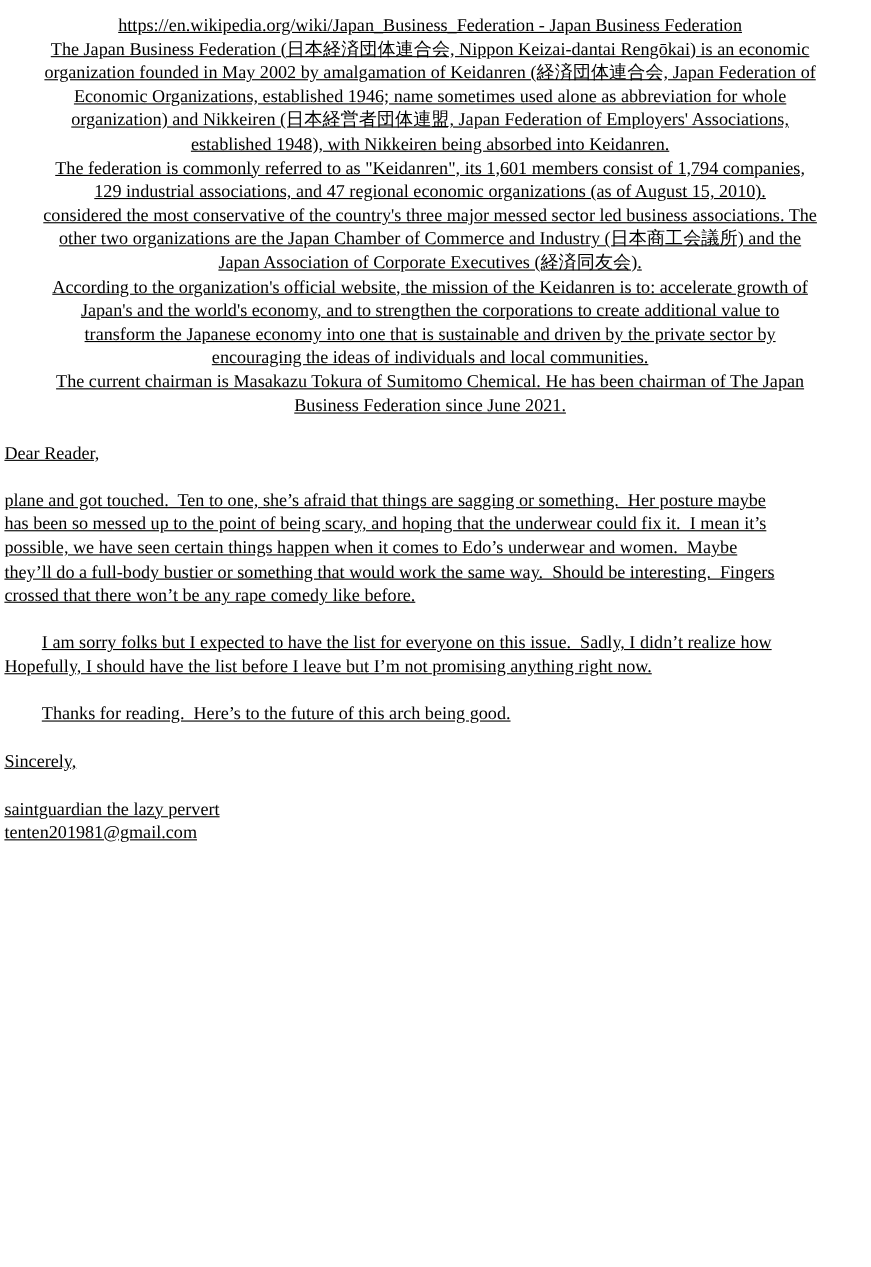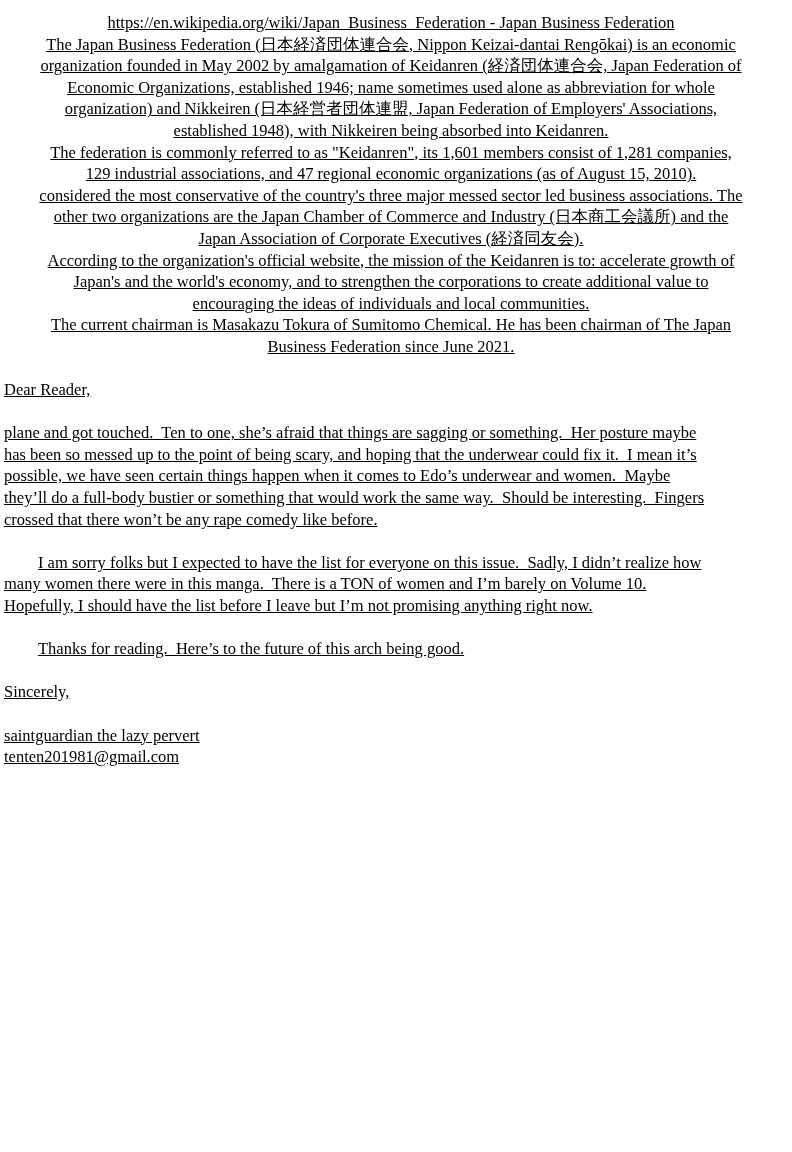--- a/index.html
+++ b/index.html
@@ -39,27 +39,28 @@
 
 <div class="page">
 
   <div class="center">
     <div class="line">https://en.wikipedia.org/wiki/Japan_Business_Federation - Japan Business Federation</div>
     <div class="line">The Japan Business Federation (日本経済団体連合会, Nippon Keizai-dantai Rengōkai) is an economic</div>
     <div class="line">organization founded in May 2002 by amalgamation of Keidanren (経済団体連合会, Japan Federation of</div>
     <div class="line">Economic Organizations, established 1946; name sometimes used alone as abbreviation for whole</div>
     <div class="line">organization) and Nikkeiren (日本経営者団体連盟, Japan Federation of Employers' Associations,</div>
     <div class="line">established 1948), with Nikkeiren being absorbed into Keidanren.</div>
-    <div class="line">The federation is commonly referred to as "Keidanren", its 1,601 members consist of 1,281 companies,</div>
+    <div class="line">The federation is commonly referred to as "Keidanren", its 1,601 members consist of 1,794 companies,</div>
     <div class="line">129 industrial associations, and 47 regional economic organizations (as of August 15, 2010).</div>
     <div class="line">considered the most conservative of the country's three major messed sector led business associations. The</div>
     <div class="line">other two organizations are the Japan Chamber of Commerce and Industry (日本商工会議所) and the</div>
     <div class="line">Japan Association of Corporate Executives (経済同友会).</div>
     <div class="line">According to the organization's official website, the mission of the Keidanren is to: accelerate growth of</div>
     <div class="line">Japan's and the world's economy, and to strengthen the corporations to create additional value to</div>
+    <div class="line">transform the Japanese economy into one that is sustainable and driven by the private sector by</div>
     <div class="line">encouraging the ideas of individuals and local communities.</div>
     <div class="line">The current chairman is Masakazu Tokura of Sumitomo Chemical. He has been chairman of The Japan</div>
     <div class="line">Business Federation since June 2021.</div>
   </div>
 
   <div class="sp"></div>
 
   <div class="line">Dear Reader,</div>
 
   <div class="sp"></div>
@@ -69,21 +70,20 @@
     <div class="line">has been so messed up to the point of being scary, and hoping that the underwear could fix it.  I mean it’s</div>
     <div class="line">possible, we have seen certain things happen when it comes to Edo’s underwear and women.  Maybe</div>
     <div class="line">they’ll do a full-body bustier or something that would work the same way.  Should be interesting.  Fingers</div>
     <div class="line">crossed that there won’t be any rape comedy like before.</div>
   </div>
 
   <div class="sp"></div>
 
   <div>
     <div class="line ind">I am sorry folks but I expected to have the list for everyone on this issue.  Sadly, I didn’t realize how</div>
-    <div class="line">many women there were in this manga.  There is a TON of women and I’m barely on Volume 10.</div>
     <div class="line">Hopefully, I should have the list before I leave but I’m not promising anything right now.</div>
   </div>
 
   <div class="sp"></div>
 
   <div>
     <div class="line ind">Thanks for reading.  Here’s to the future of this arch being good.</div>
   </div>
 
   <div class="sp"></div>

